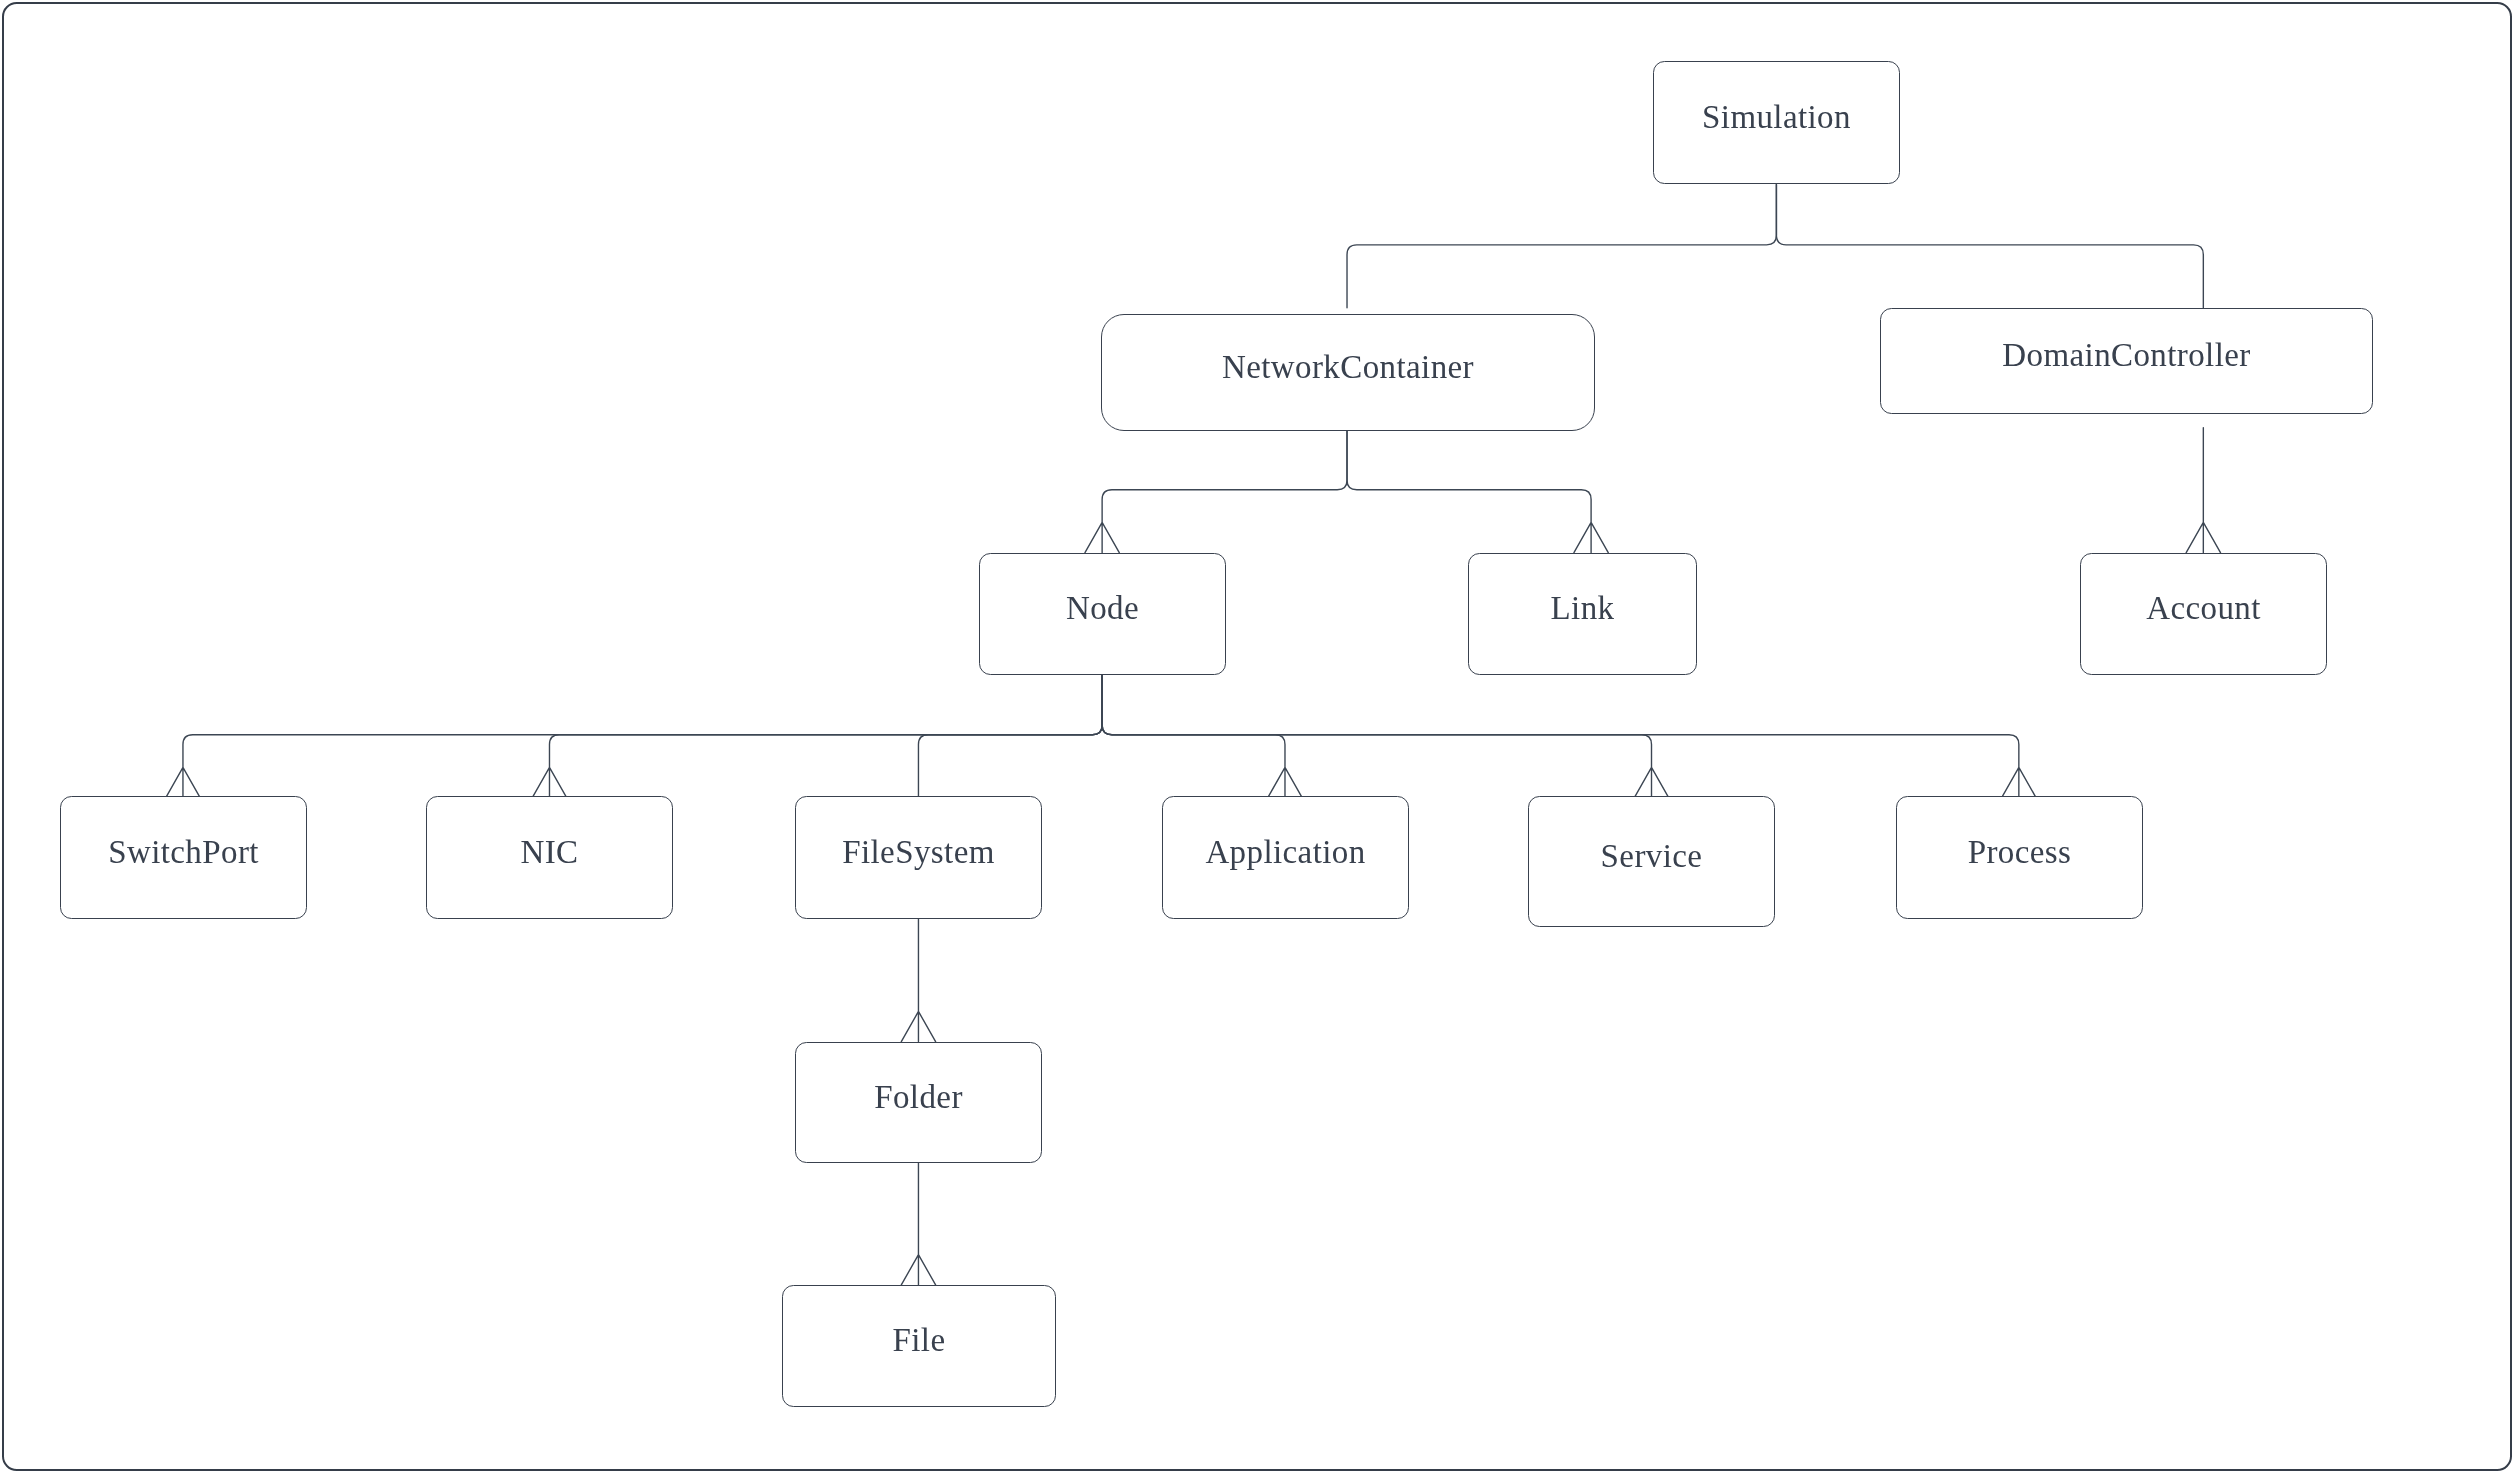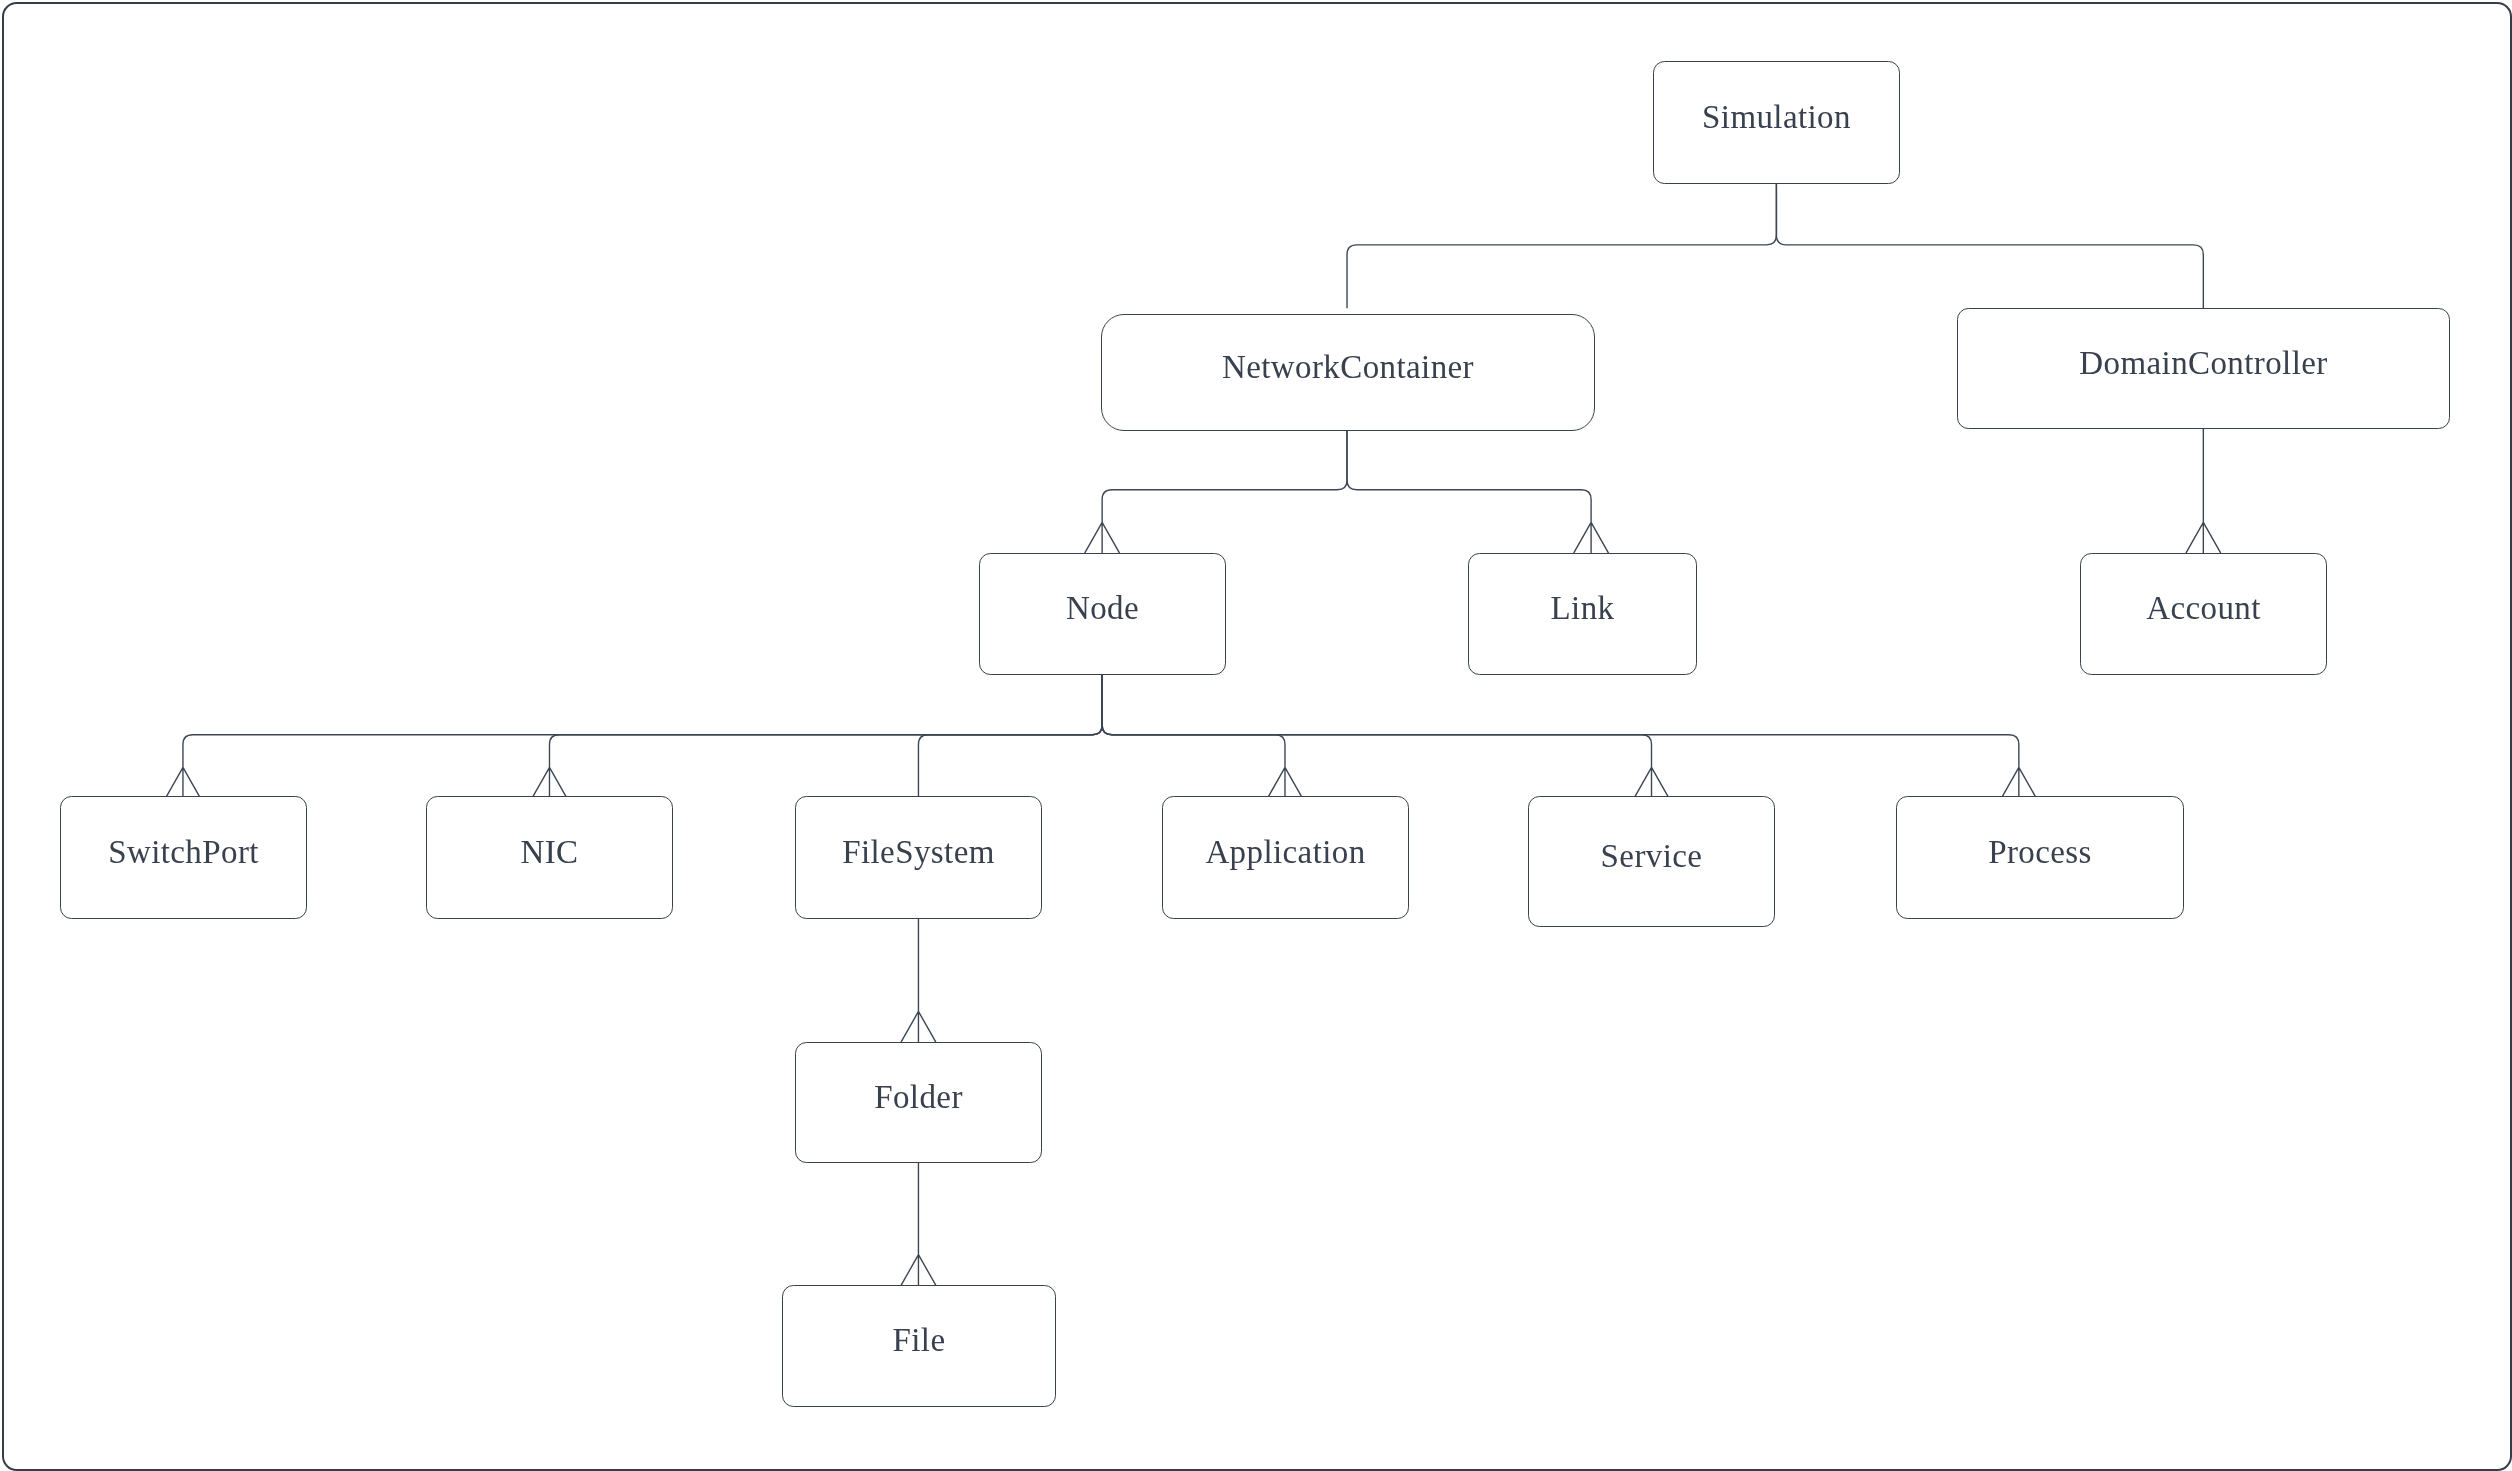--- a/index.html
+++ b/index.html
@@ -94,21 +94,21 @@
   </svg>
 
   <div class="box" style="left:1653px; top:61px; width:247px; height:123px;">
     <span class="box-label">Simulation</span>
   </div>
 
   <div class="box" style="left:1101px; top:314px; width:494px; height:117px;border-radius:23px;">
     <span class="box-label">NetworkContainer</span>
   </div>
 
-  <div class="box" style="left:1957px; top:308px; width:493px; height:121px;">
+  <div class="box" style="left:1880px; top:308px; width:493px; height:106px;">
     <span class="box-label">DomainController</span>
   </div>
 
   <div class="box" style="left:979px; top:553px; width:247px; height:122px;">
     <span class="box-label">Node</span>
   </div>
 
   <div class="box" style="left:1468px; top:553px; width:229px; height:122px;">
     <span class="box-label">Link</span>
   </div>
@@ -130,21 +130,21 @@
   </div>
 
   <div class="box" style="left:1162px; top:796px; width:247px; height:123px;">
     <span class="box-label">Application</span>
   </div>
 
   <div class="box" style="left:1528px; top:796px; width:247px; height:131px;">
     <span class="box-label">Service</span>
   </div>
 
-  <div class="box" style="left:1896px; top:796px; width:288px; height:123px;">
+  <div class="box" style="left:1896px; top:796px; width:247px; height:123px;">
     <span class="box-label">Process</span>
   </div>
 
   <div class="box" style="left:795px; top:1042px; width:247px; height:121px;">
     <span class="box-label">Folder</span>
   </div>
 
   <div class="box" style="left:782px; top:1285px; width:274px; height:122px;">
     <span class="box-label">File</span>
   </div>

